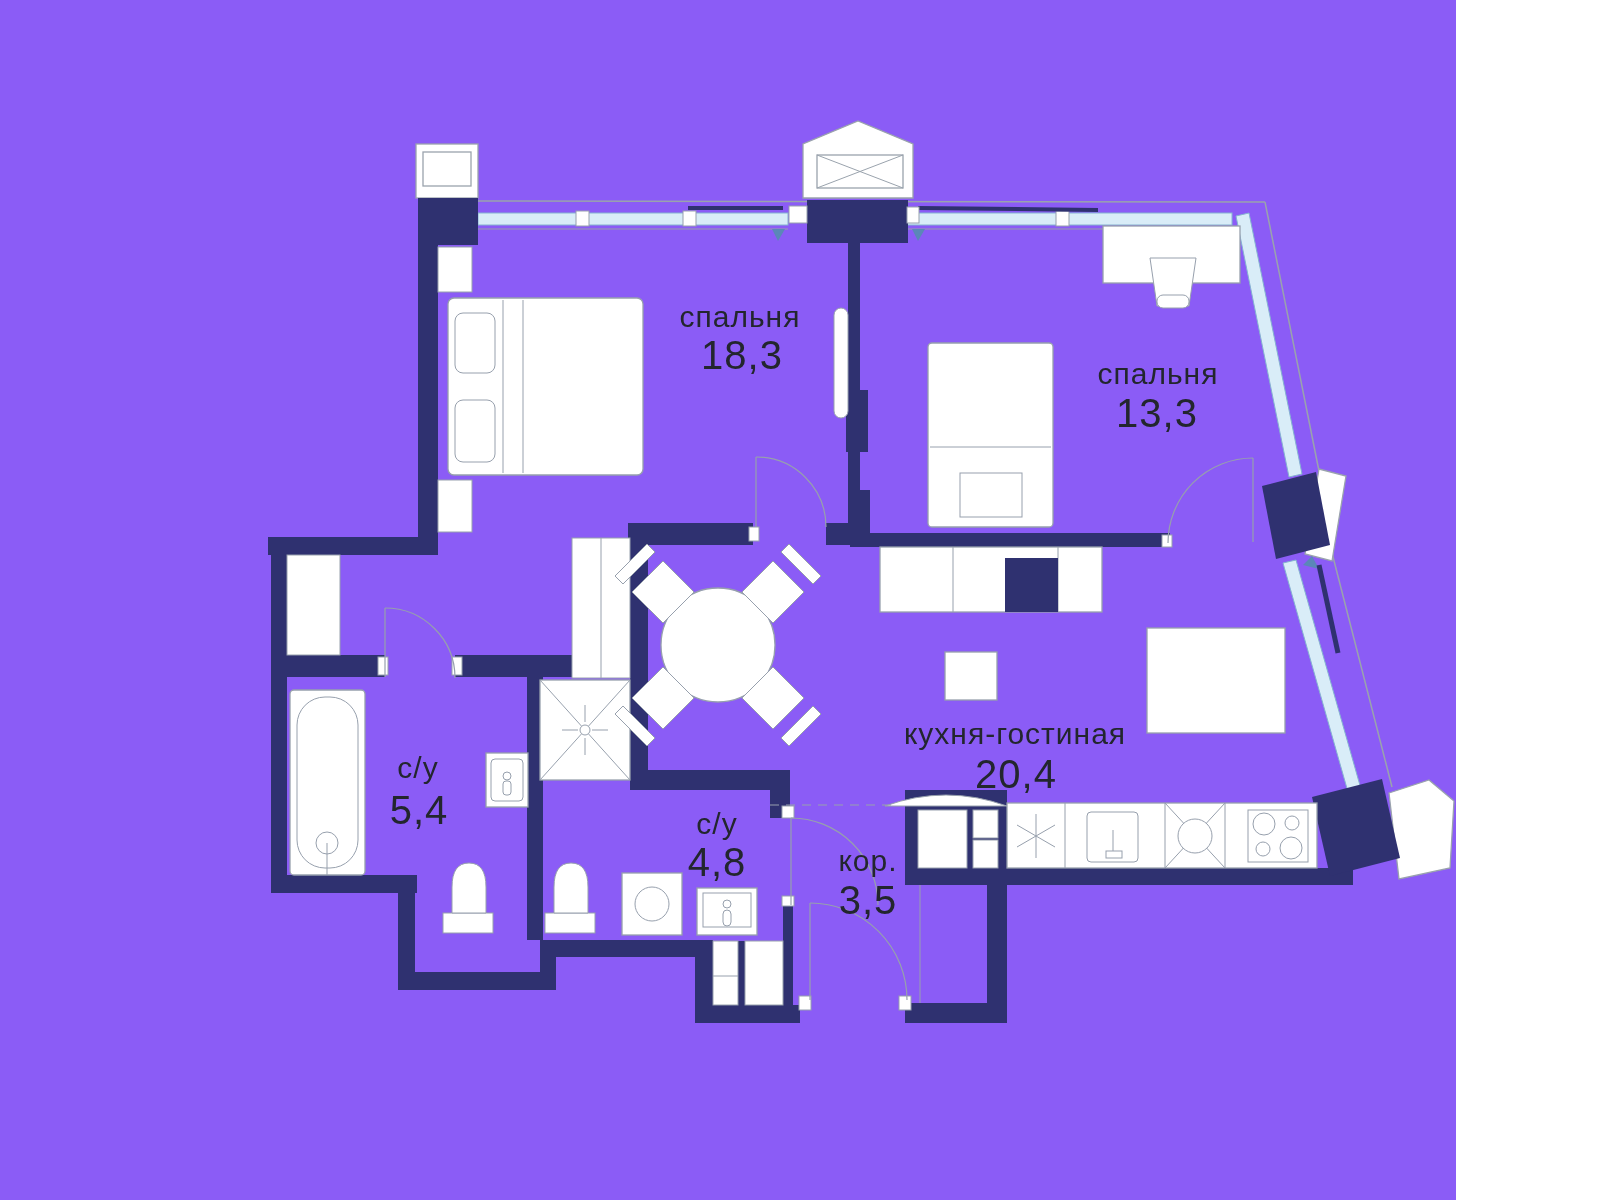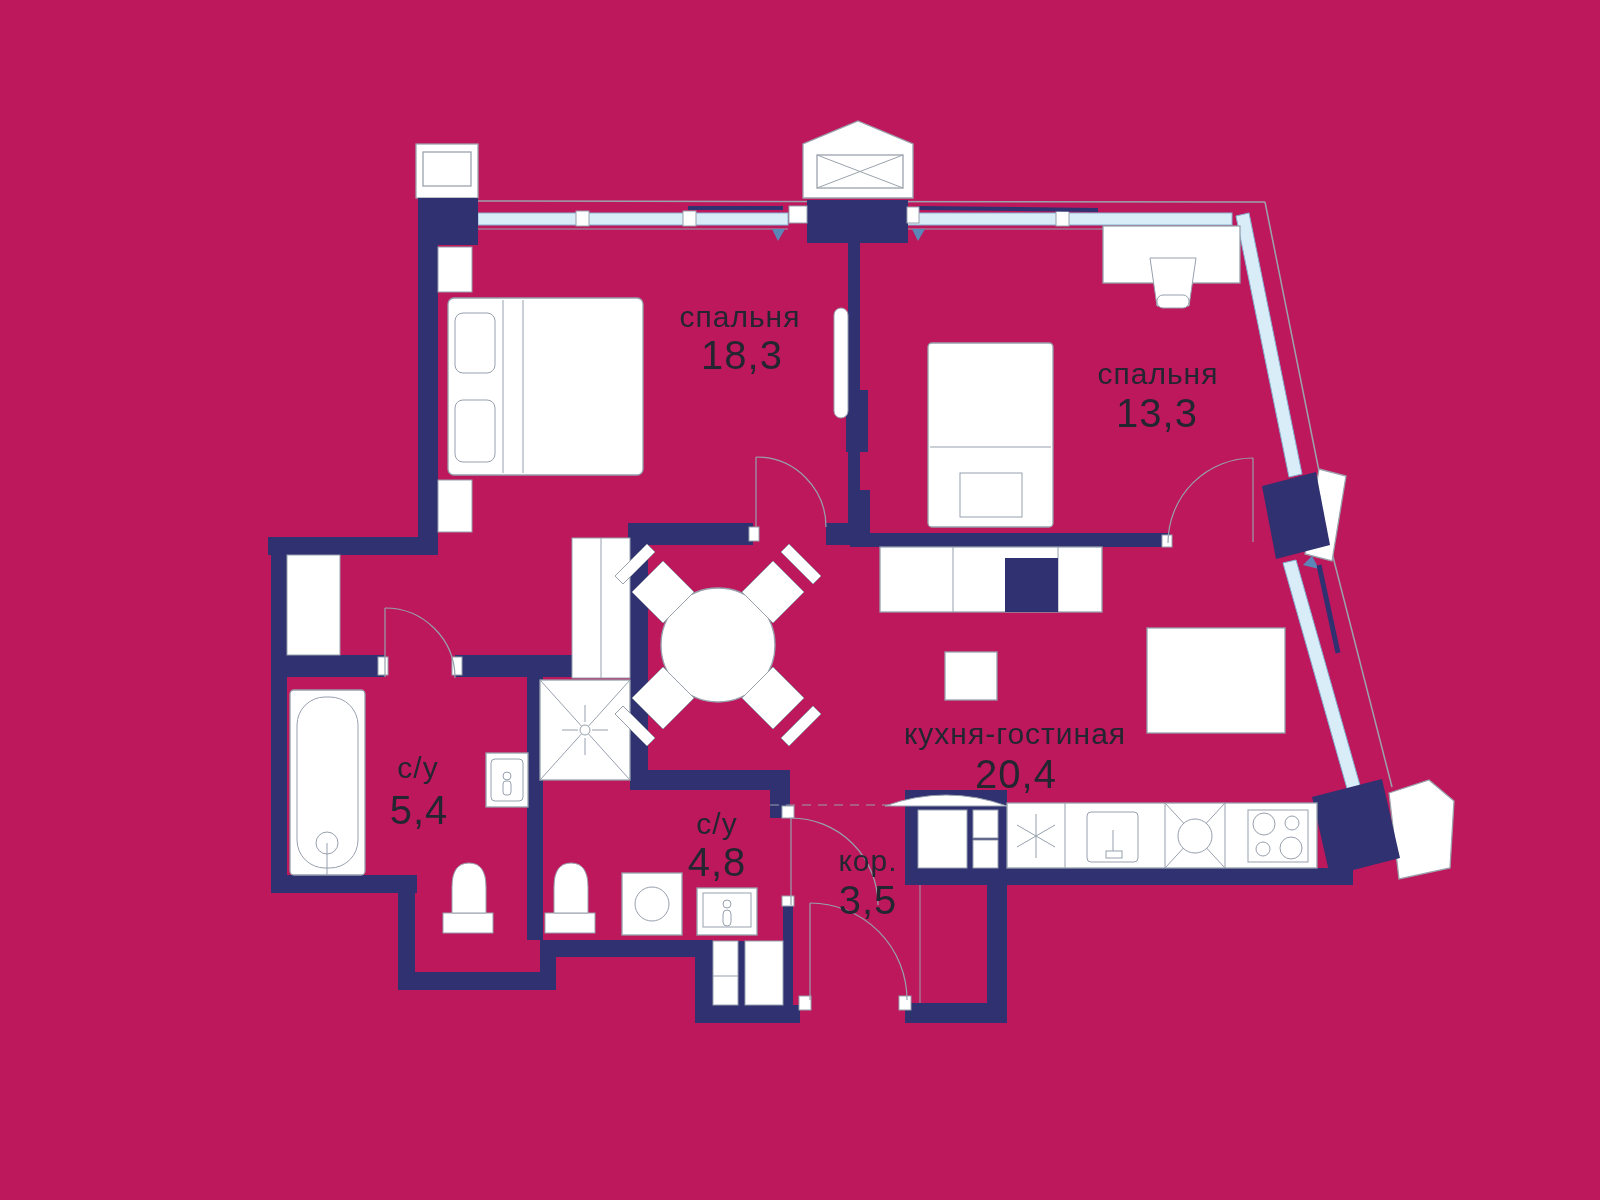--- a/index.html
+++ b/index.html
@@ -1,17 +1,17 @@
 <!DOCTYPE html>
 <html><head>
 <meta charset="utf-8">
 <title>Floor plan</title>
 <style>
   html,body{margin:0;padding:0;background:#ffffff;}
-  .stage{position:relative;width:1600px;height:1200px;background:#be185d;overflow:hidden;}
+  .stage{position:relative;width:1456px;height:1200px;background:#8b5cf6;overflow:hidden;}
   svg{position:absolute;inset:0;}
   text{font-family:"Liberation Sans", sans-serif;fill:#23262e;letter-spacing:1px;}
   .room-name{font-size:30px;}
   .room-area{font-size:40px;}
 </style>
 </head>
 <body>
 
 <div class="stage">
   <svg id="plan-svg" width="1600" height="1200" viewBox="0 0 1600 1200" xmlns="http://www.w3.org/2000/svg">

